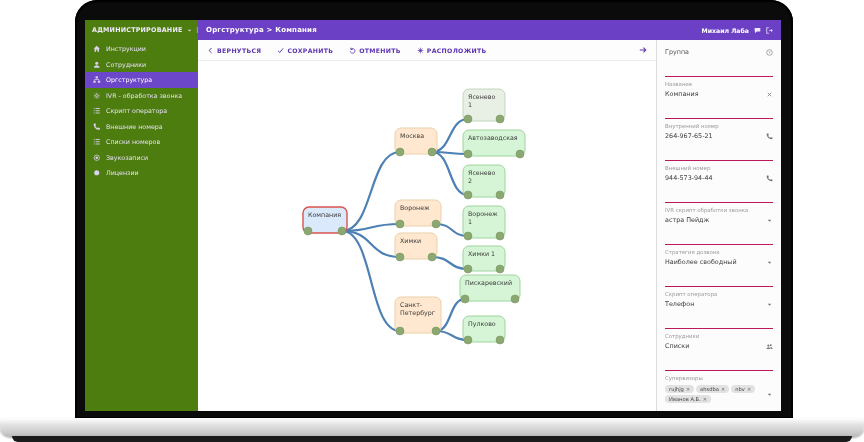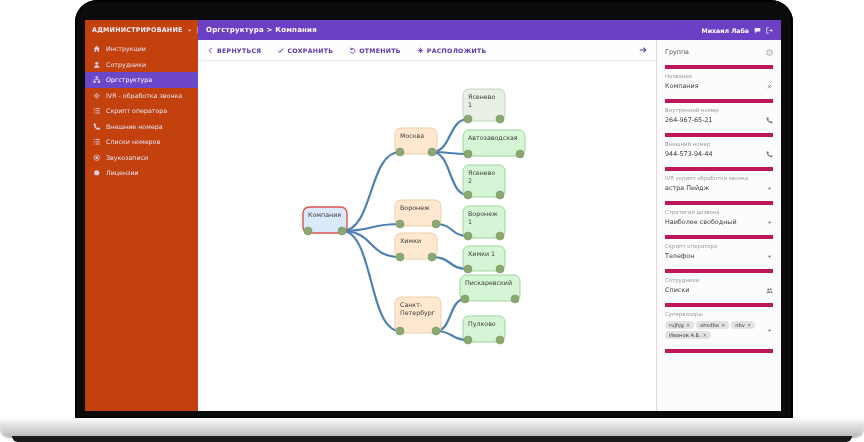--- a/index.html
+++ b/index.html
@@ -13,21 +13,21 @@
         background:linear-gradient(#ffffff,#e3e3e3 35%,#c9c9c9 80%,#b5b5b5);
         border-radius:4px 4px 10px 10px;box-shadow:0 1px 2px rgba(0,0,0,.35);}
   .lip{position:absolute;left:12px;right:12px;top:436px;height:6px;background:#1b1b1b;
        border-radius:0 0 14px 14px;}
 
   
   .screen{position:absolute;left:85px;top:20px;width:696px;height:391px;background:#fff;
           display:flex;overflow:hidden;}
 
   
-  .sidebar{width:113px;background:#c2410c;color:#efeaf8;flex-shrink:0;display:flex;flex-direction:column;}
+  .sidebar{width:113px;background:#4d7c0f;color:#efeaf8;flex-shrink:0;display:flex;flex-direction:column;}
   .sb-head{display:flex;align-items:center;gap:3px;padding:6px 6px 7px 7px;}
   .sb-title{font-size:6.4px;font-weight:bold;letter-spacing:.2px;white-space:nowrap;}
   .sb-caret,.sb-menu{display:inline-flex;color:#d9d2ec;}
   .sb-menu{margin-left:auto;}
   .sb-item{display:flex;align-items:center;gap:5px;padding:4px 6px 4px 8px;font-size:6.3px;
            color:#e6e0f4;white-space:nowrap;cursor:default;}
   .sb-item.active{background:#6d47c9;color:#fff;}
   .sb-ic{display:inline-flex;width:8px;justify-content:center;color:#d9d2ec;flex-shrink:0;}
 
   
@@ -48,22 +48,22 @@
   .tb-collapse{margin-left:auto;display:inline-flex;color:#5e35b1;}
 
   .canvas{flex:1;background:#fff;position:relative;}
   .canvas svg{display:block;width:100%;height:100%;}
 
   
   .panel{width:125px;flex-shrink:0;border-left:1px solid #dcdcdc;background:#fcfcfc;
          padding:3px 0 0 0;overflow:hidden;}
   .field{padding:3px 8px 1px 8px;}
   .f-lbl{font-size:5.4px;color:#9a9a9a;display:block;margin-bottom:1px;white-space:nowrap;}
-  .f-row{display:flex;align-items:center;gap:3px;border-bottom:4px solid #be185d;
-         padding:2px 0 9px 0;min-height:10px;}
+  .f-row{display:flex;align-items:center;gap:3px;border-bottom:1px solid #be185d;
+         padding:2px 0 20px 0;min-height:10px;}
   .f-val{font-size:6.4px;color:#3c3c3c;white-space:nowrap;overflow:hidden;}
   .f-title .f-val{color:#555;}
   .f-ic{margin-left:auto;display:inline-flex;color:#777;flex-shrink:0;}
   .swatch{width:7px;height:7px;border:1px solid #c3d4ea;flex-shrink:0;}
   .chipwrap{display:flex;flex-wrap:wrap;gap:2px;max-width:100px;padding:1px 0;}
   .chip{display:inline-flex;align-items:center;gap:2px;background:#e2e2e2;color:#444;
         font-size:5.2px;padding:1px 4px;border-radius:7px;white-space:nowrap;}
   .chip .x{font-size:5px;color:#707070;}
 </style>
 </head>

